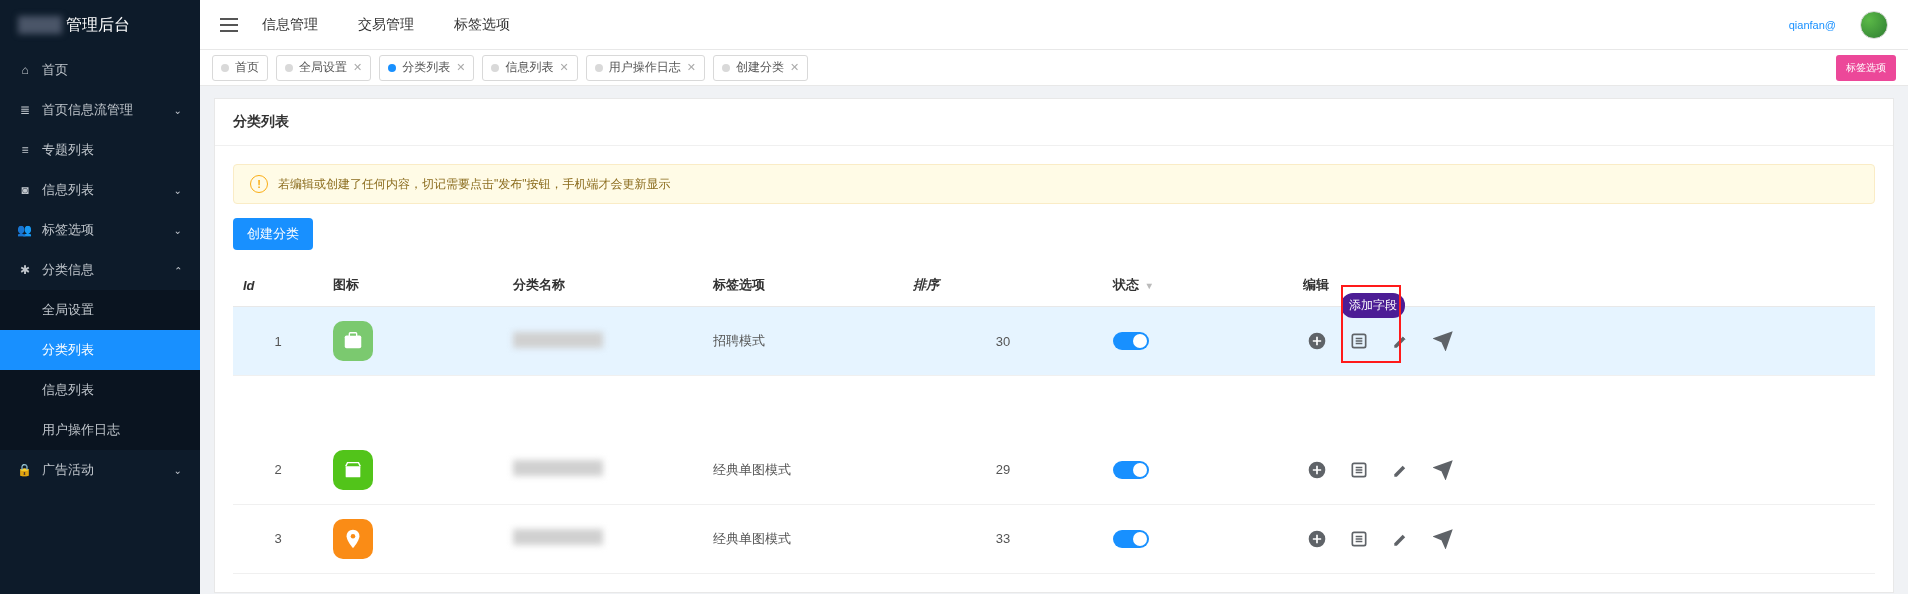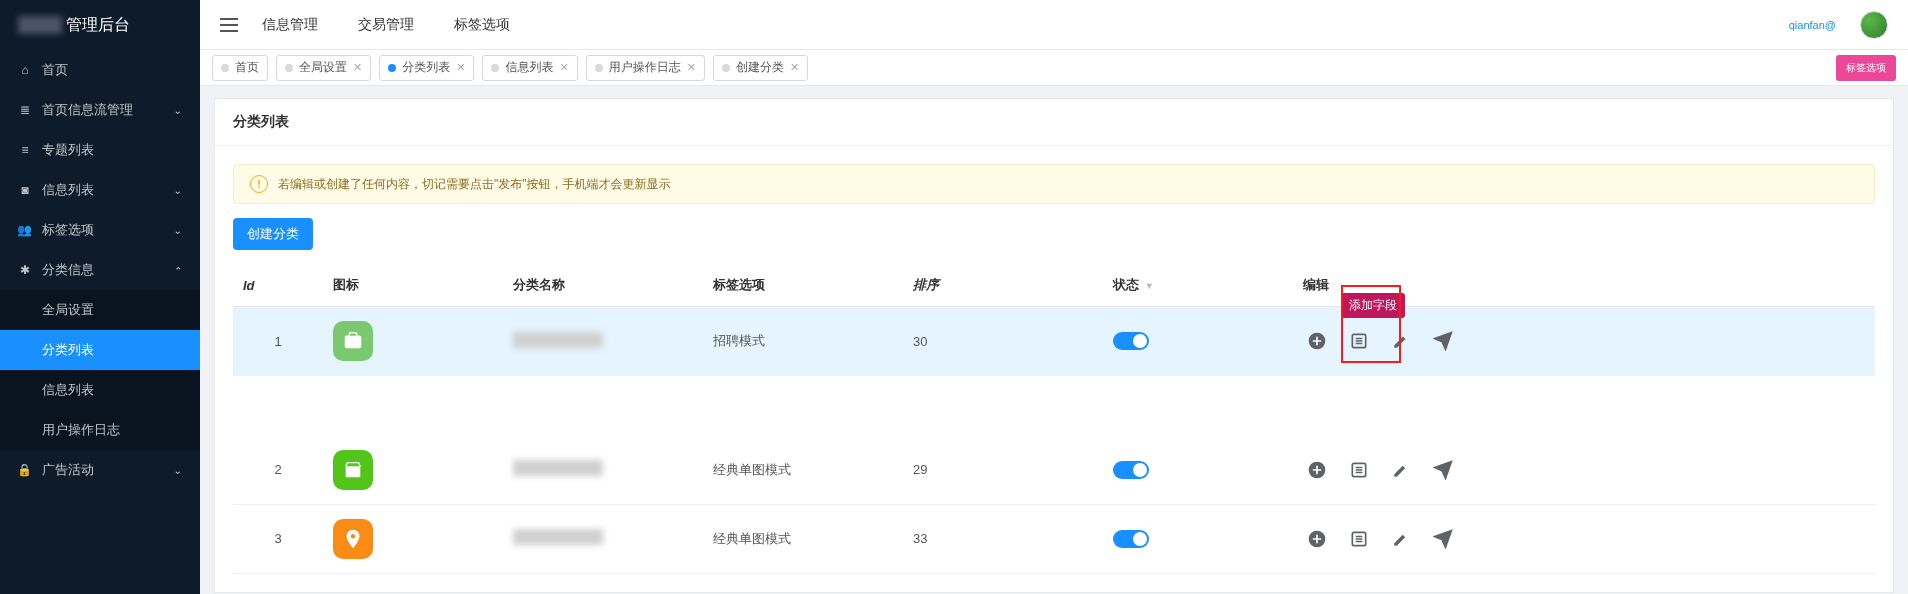--- a/index.html
+++ b/index.html
@@ -62,25 +62,25 @@
     .ic-green2 { background:#52c41a; }
     .ic-orange { background:#fa8c16; }
 
     .switch { width:36px; height:18px; border-radius:9px; background:#1890ff; position:relative; cursor:pointer; }
     .switch::after { content:""; position:absolute; right:2px; top:2px; width:14px; height:14px; border-radius:50%; background:#fff; }
 
     .actions { display:flex; gap:14px; align-items:center; color:#666; position:relative; }
     .actions .act { cursor:pointer; display:flex; align-items:center; justify-content:center; width:28px; height:28px; }
     .act svg { width:20px; height:20px; fill:#5f6368; }
     .redbox { border:2px solid #ff1a1a; position:absolute; width:60px; height:78px; top:-42px; left:38px; pointer-events:none; }
-    .tooltip { position:absolute; top:-34px; left:38px; background:#be185d; color:#fff; font-size:12px; padding:4px 8px; border-radius:3px; white-space:nowrap; }
+    .tooltip { position:absolute; top:-34px; left:38px; background:#4c1d95; color:#fff; font-size:12px; padding:4px 8px; border-radius:12px; white-space:nowrap; }
     .filter-ic { display:inline-block; margin-left:4px; color:#bbb; font-size:10px; }
     .blurred-text { display:inline-block; width:90px; height:16px; background:#d0d0d0; filter:blur(3px); }
 
-    .col-id{width:90px;text-align:center;} .col-icon{width:180px;} .col-name{width:200px;} .col-tpl{width:200px;} .col-sort{width:200px;} .col-status{width:190px;} .col-edit{min-width:230px;}
+    .col-id{width:90px;text-align:center;} .col-icon{width:180px;} .col-name{width:200px;} .col-tpl{width:200px;} .col-sort{width:200px;text-align:center;} .col-status{width:190px;} .col-edit{min-width:230px;}
     .th-id,.th-sort{text-align:center;font-style:italic;}
   </style>
 </head>
 <body>
 
 <div class="layout">
 
   <aside class="sidebar">
     <div class="logo">
       <span class="blur"></span>

